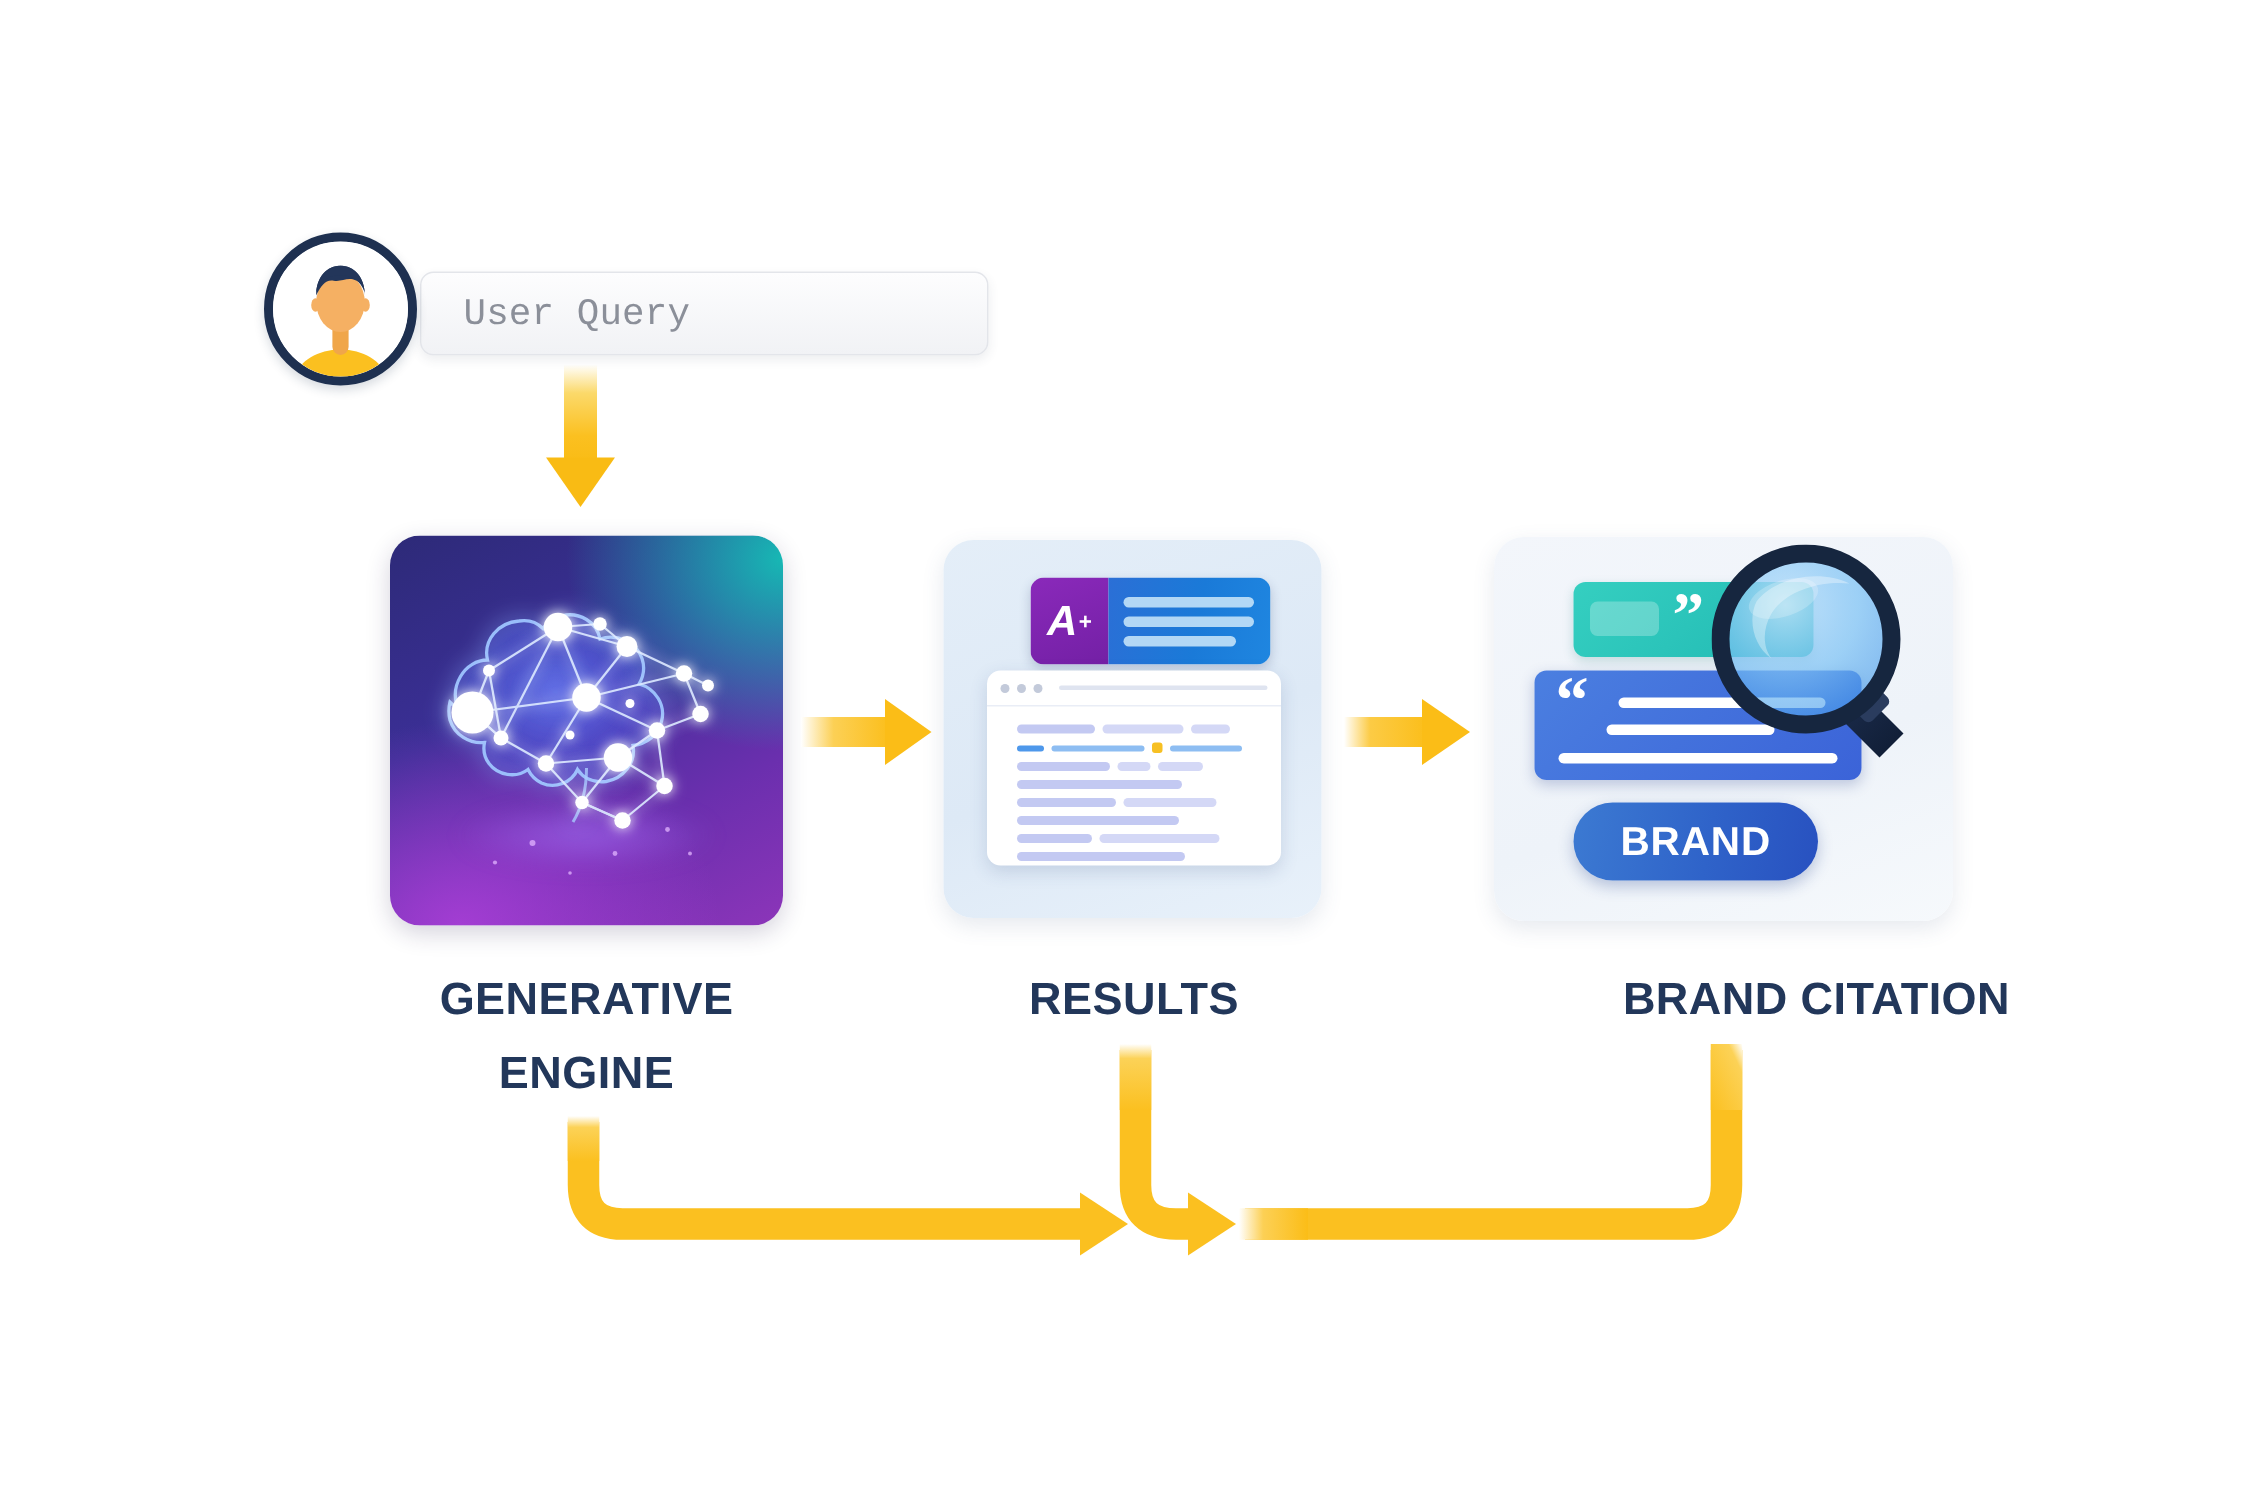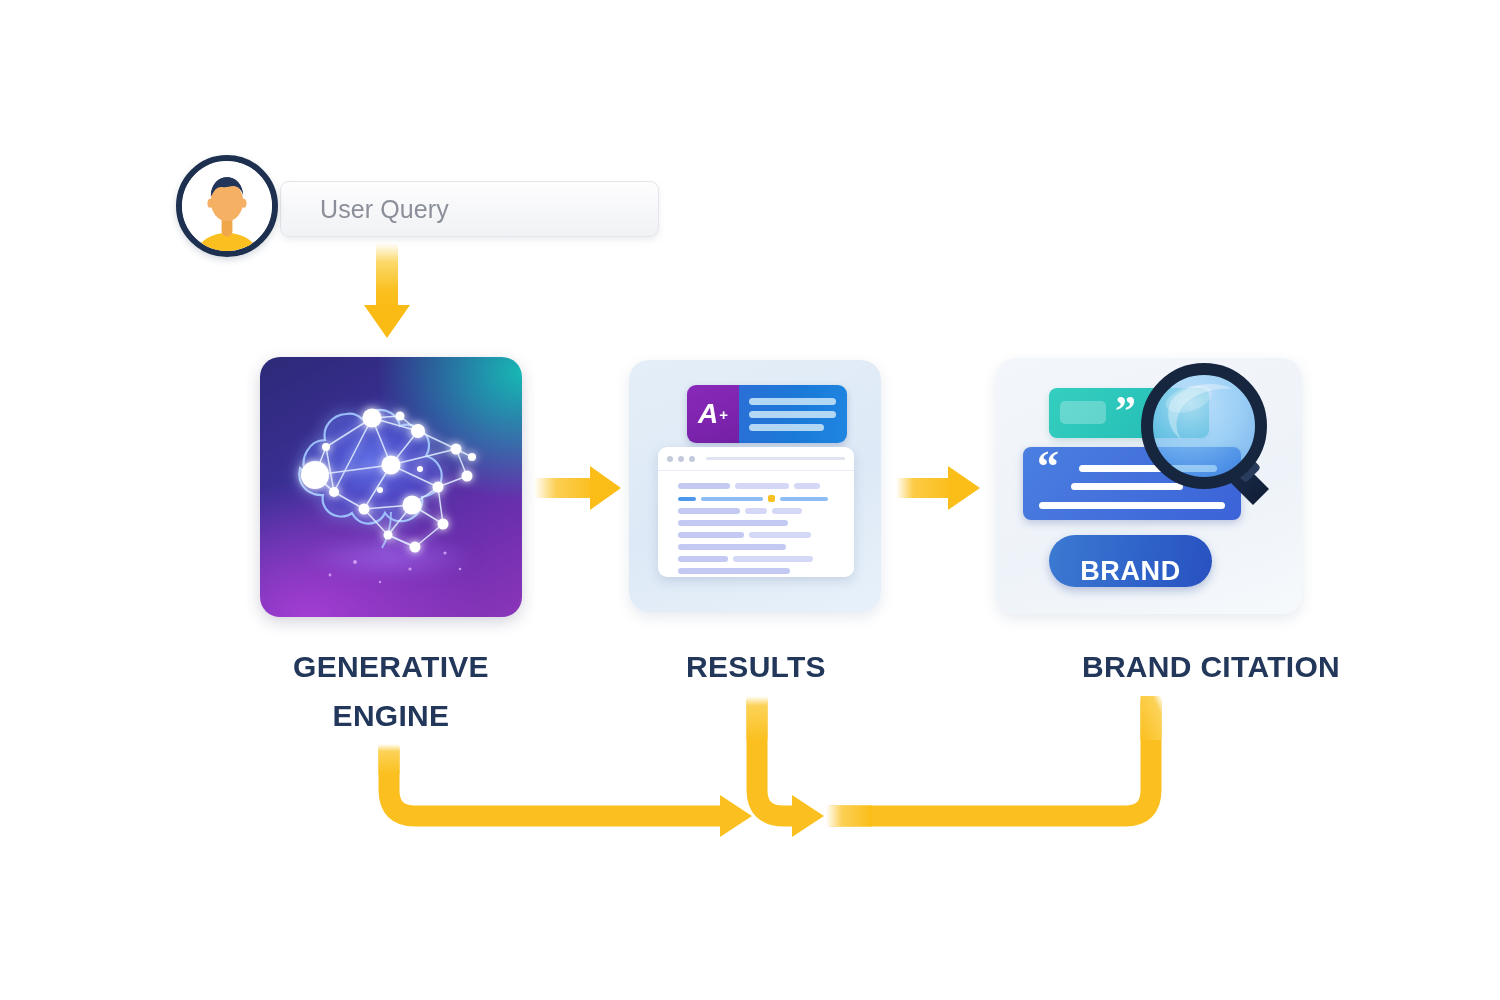--- a/index.html
+++ b/index.html
@@ -33,25 +33,25 @@
     width: 379px; height: 56px;
     border-radius: 9px;
     background: linear-gradient(180deg,#fdfdfe 0%, #f1f2f5 100%);
     border: 1px solid #e3e5ea;
     box-sizing: border-box;
     box-shadow: 0 3px 7px rgba(60,70,90,.09);
     display: flex; align-items: center;
     z-index: 4;
   }
   .searchbar .ph {
-    margin-left: 39px;
+    margin-left: 28px;
     font-size: 25px;
     color: #8b8f99;
     letter-spacing: .1px;
-    font-family: Liberation Sans, sans-serif;
+    font-family: Liberation Mono, monospace;
   }
 
   
   .card {
     position: absolute;
     border-radius: 20px;
     overflow: hidden;
     box-sizing: border-box;
   }
 
@@ -165,21 +165,21 @@
   }
   .bluecard .l1 { left:56px; top:18px; width:138px; }
   .bluecard .l2 { left:48px; top:36px; width:112px; }
   .bluecard .l3 { left:16px; top:55px; width:186px; }
 
   .brandpill {
     position:absolute; left:53px; top:177px;
     width:163px; height:52px; border-radius:26px;
     background: linear-gradient(100deg,#3c7ad2 0%, #2f63c9 55%, #2851c0 100%);
     box-shadow: 0 4px 10px rgba(30,60,140,.28);
-    display:flex; align-items:flex-end; justify-content:center;
+    display:flex; align-items:center; justify-content:center;
   }
   .brandpill span {
     color:#ffffff; font-weight:bold; font-size:27px; letter-spacing:.6px;
     font-family:"Liberation Sans", sans-serif;
   }
 
   .magnifier { position:absolute; left:145px; top:5px; width:165px; height:155px; }
   .magnifier svg { display:block; width:100%; height:100%; }
 
   

